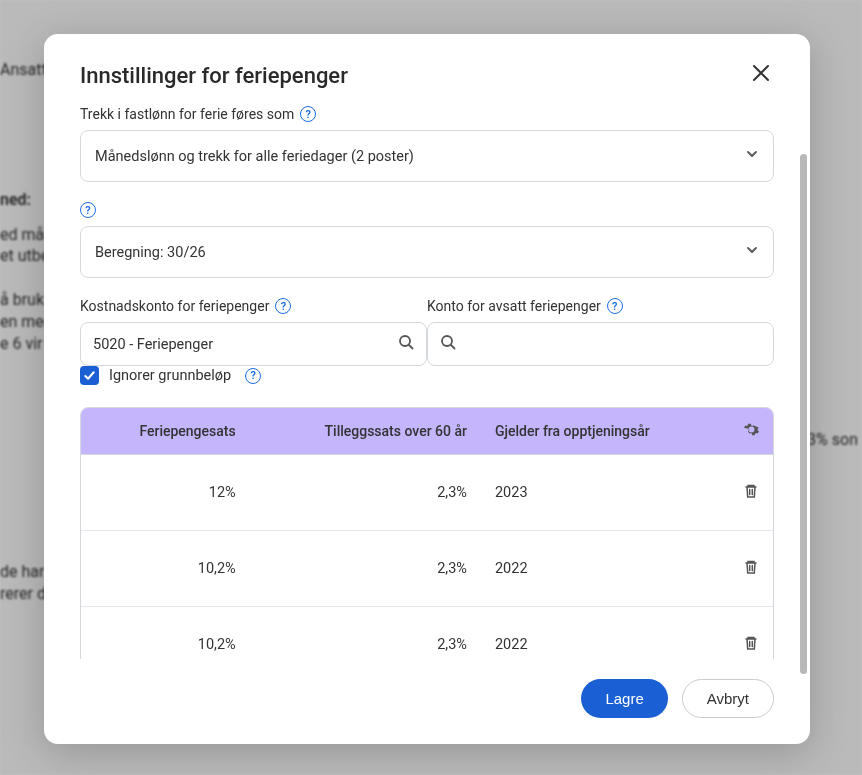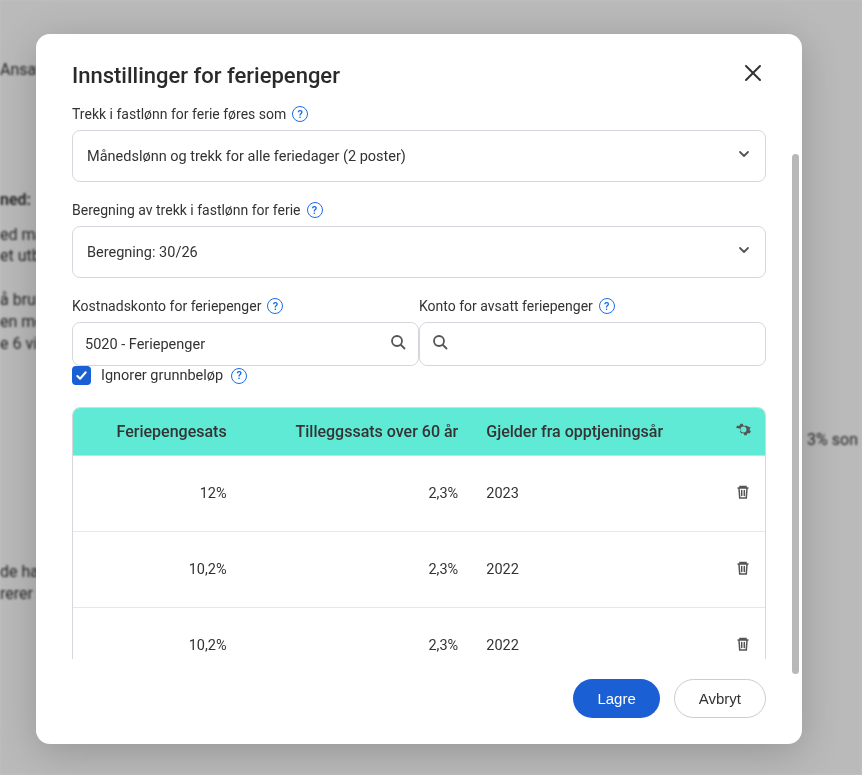--- a/index.html
+++ b/index.html
@@ -29,21 +29,21 @@
   .bg-text8 { position:absolute; left:0; top:562px; }
   .bg-text9 { position:absolute; left:0; top:584px; }
   .bg-text10 { position:absolute; right:4px; top:430px;}
   .overlay {
     position: absolute;
     inset: 0;
     background: rgba(100,100,100,0.35);
   }
   .modal {
     position: absolute;
-    left: 36px;
+    left: 44px;
     top: 34px;
     width: 766px;
     height: 710px;
     background: #fff;
     border-radius: 14px;
     box-shadow: 0 8px 40px rgba(0,0,0,0.2);
     display: flex;
     flex-direction: column;
   }
   .modal-header {
@@ -128,33 +128,33 @@
     height: 19px;
     background: #1a5fd4;
     border-radius: 4px;
     display: flex;
     align-items: center;
     justify-content: center;
     color: #fff;
     cursor: pointer;
   }
   .checkbox svg { width:13px; height:13px;}
-  .checkbox-label { font-size: 14.5px; color: #333; display:flex; align-items:center; gap:8px;}
+  .checkbox-label { font-size: 14.5px; color: #333; display:flex; align-items:center; gap:14px;}
   .table {
     border: 1px solid #d4d8dc;
     border-radius: 8px;
     overflow: hidden;
     width: 100%;
     border-collapse: separate;
     border-spacing: 0;
   }
   .table th {
-    background: #5eead4;
+    background: #c4b5fd;
     padding: 13px 14px;
-    font-size: 16px;
+    font-size: 14px;
     font-weight: 500;
     color: #333;
     text-align: right;
     border-bottom: 1px solid #d4d8dc;
   }
   .table th.left { text-align: left;}
   .table th.icon-cell { width: 44px; text-align:center; padding:13px 8px;}
   .table td {
     padding: 29px 14px;
     font-size: 14.5px;
@@ -236,21 +236,20 @@
     <div class="select-field">
       <span>Månedslønn og trekk for alle feriedager (2 poster)</span>
       <span class="chev">
         <svg width="14" height="14" viewBox="0 0 14 14">
             <path d="M3 5 L7 9 L11 5" stroke="currentColor" stroke-width="1.8" fill="none" stroke-linecap="round" stroke-linejoin="round"></path>
           </svg>
       </span>
     </div>
 
     <div class="field-label">
-      <span>Beregning av trekk i fastlønn for ferie</span>
       <span class="help-icon">?</span>
     </div>
     <div class="select-field">
       <span>Beregning: 30/26</span>
       <span class="chev">
         <svg width="14" height="14" viewBox="0 0 14 14">
             <path d="M3 5 L7 9 L11 5" stroke="currentColor" stroke-width="1.8" fill="none" stroke-linecap="round" stroke-linejoin="round"></path>
           </svg>
       </span>
     </div>

